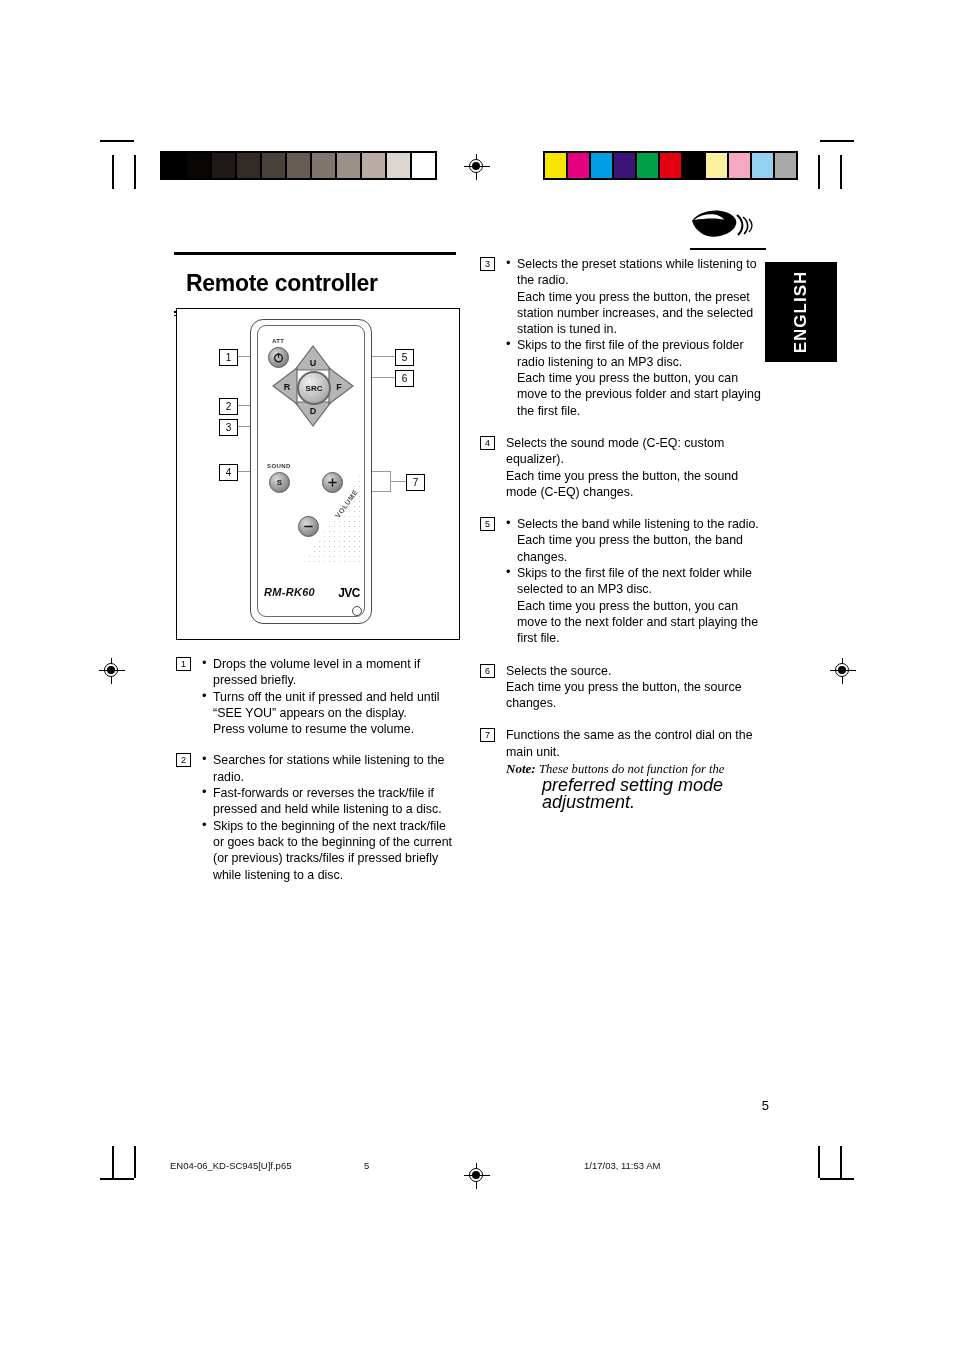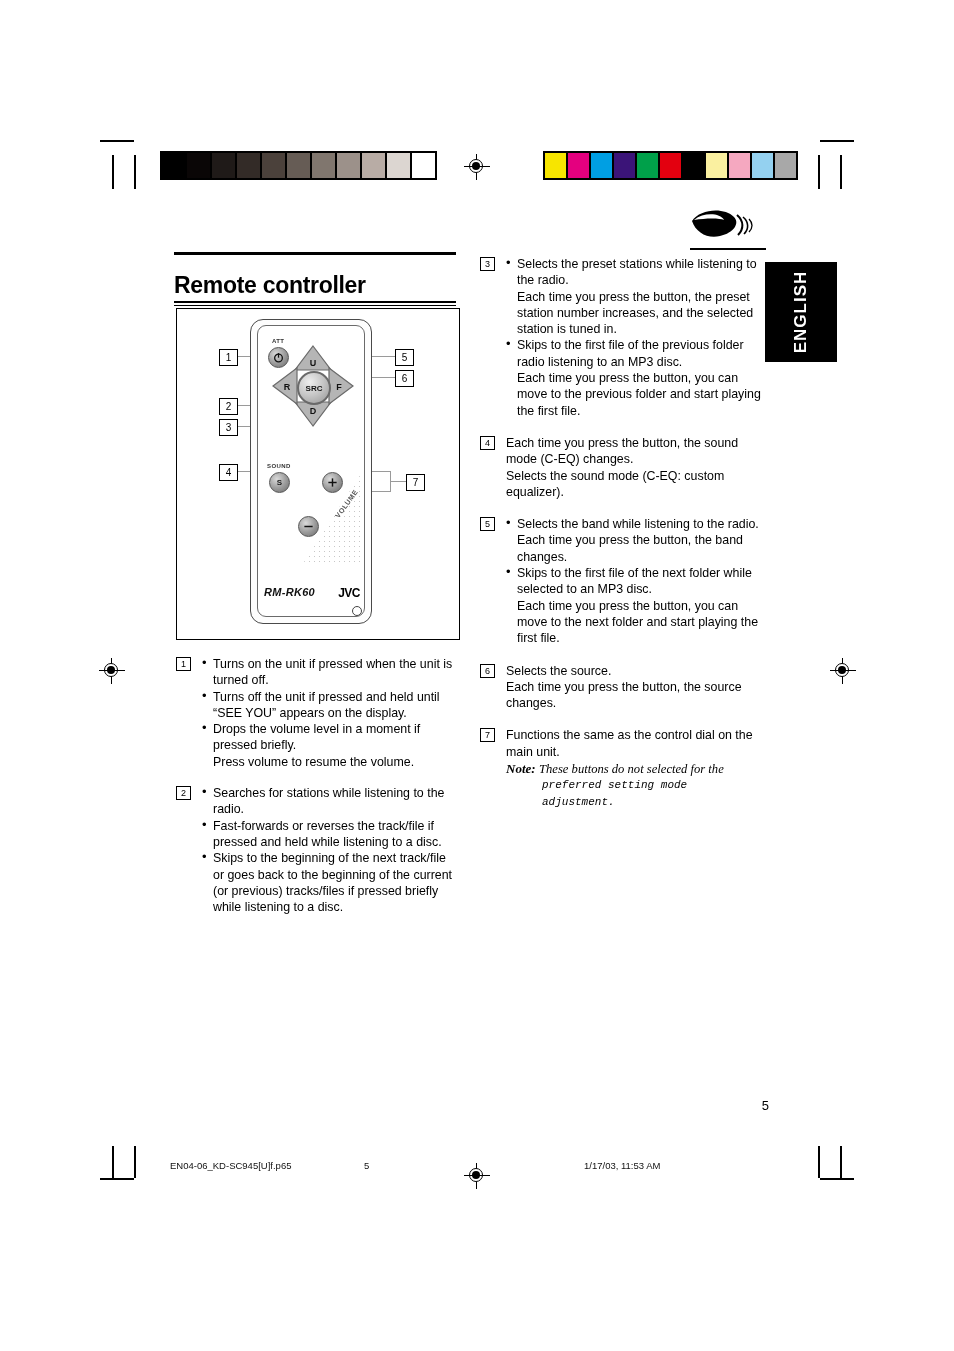--- a/index.html
+++ b/index.html
@@ -33,21 +33,21 @@
   }
   .eng-tab span{
     color:#fff;font-weight:bold;font-size:17px;letter-spacing:1px;
     transform:rotate(-90deg);white-space:nowrap;
   }
 
   
   .title-block{position:absolute;left:174px;top:252px;width:282px;}
   .title-block .rule-top{height:3px;background:#000;}
   .title-block h1{
-    margin:0;padding:17px 0 2px 0;font-size:23px;font-weight:bold;
+    margin:12px;padding:3px 0 2px 0;font-size:23px;font-weight:bold;
     letter-spacing:-0.3px;font-family:"Liberation Sans", sans-serif;
   }
   .title-block .rule-mid{height:2px;background:#000;}
   .title-block .rule-bot{height:1px;background:#000;margin-top:2px;}
 
   
   .figbox{position:absolute;left:176px;top:308px;width:282px;height:330px;border:1px solid #000;background:#fff;}
 
   
   .remote{position:absolute;left:73px;top:10px;width:122px;height:305px;}
@@ -112,21 +112,21 @@
   .item .num{
     position:absolute;left:0;top:1px;width:13px;height:12px;border:1px solid #000;
     font-size:9px;line-height:12px;text-align:center;background:#fff;
   }
   .bul{position:relative;padding-left:11px;margin-bottom:0;}
   .bul:before{content:"\2022";position:absolute;left:0;top:-1px;font-size:13px;}
   .plain{padding-left:11px;}
   .note-line{padding-left:0;margin-top:1px;}
   .note-lbl{font-weight:bold;font-style:italic;font-family:"Liberation Serif", serif;font-size:13px;}
   .note-txt{font-style:italic;font-family:"Liberation Serif", serif;font-size:12.6px;}
-  .note-ind{padding-left:36px;font-style:italic;font-family:Liberation Mono, monospace;font-size:11px;}
+  .note-ind{padding-left:36px;font-style:italic;font-family:Liberation Sans, sans-serif;font-size:18px;}
 
   
   .pageno{position:absolute;right:185px;top:1098px;font-size:13px;}
   .footer{position:absolute;top:1160px;font-size:9.5px;color:#111;}
 </style>
 </head>
 <body>
 
 <div class="cmark" style="left:100px;top:140px;width:34px;height:2px;"></div>
 <div class="cmark" style="left:134px;top:155px;width:2px;height:34px;"></div>
@@ -317,23 +317,22 @@
     <div class="model">RM-RK60</div>
     <div class="jvc">JVC</div>
     <div class="ir-hole"></div>
   </div>
 </div>
 
 <div class="col colL" style="top:656px;">
 
   <div class="item">
     <div class="num">1</div>
-    <div class="bul">Turns on the unit if pressed when the unit is turned off.</div>
+    <div class="bul">Drops the volume level in a moment if pressed briefly.</div>
     <div class="bul">Turns off the unit if pressed and held until “SEE YOU” appears on the display.</div>
-    <div class="bul">Drops the volume level in a moment if pressed briefly.</div>
     <div class="plain">Press volume to resume the volume.</div>
   </div>
 
   <div class="item" style="margin-top:15px;">
     <div class="num">2</div>
     <div class="bul">Searches for stations while listening to the radio.</div>
     <div class="bul">Fast-forwards or reverses the track/file if pressed and held while listening to a disc.</div>
     <div class="bul">Skips to the beginning of the next track/file or goes back to the beginning of the current (or previous) tracks/files if pressed briefly while listening to a disc.</div>
   </div>
 </div>
@@ -343,22 +342,22 @@
   <div class="item">
     <div class="num">3</div>
     <div class="bul">Selects the preset stations while listening to the radio.</div>
     <div class="plain">Each time you press the button, the preset station number increases, and the selected station is tuned in.</div>
     <div class="bul">Skips to the first file of the previous folder radio listening to an MP3 disc.</div>
     <div class="plain">Each time you press the button, you can move to the previous folder and start playing the first file.</div>
   </div>
 
   <div class="item" style="margin-top:16px;">
     <div class="num">4</div>
+    <div>Selects the sound mode (C-EQ: custom equalizer).</div>
     <div>Each time you press the button, the sound mode (C-EQ) changes.</div>
-    <div>Selects the sound mode (C-EQ: custom equalizer).</div>
   </div>
 
   <div class="item" style="margin-top:16px;">
     <div class="num">5</div>
     <div class="bul">Selects the band while listening to the radio.</div>
     <div class="plain">Each time you press the button, the band changes.</div>
     <div class="bul">Skips to the first file of the next folder while selected to an MP3 disc.</div>
     <div class="plain">Each time you press the button, you can move to the next folder and start playing the first file.</div>
   </div>
 
@@ -366,21 +365,21 @@
     <div class="num">6</div>
     <div>Selects the source.</div>
     <div>Each time you press the button, the source changes.</div>
   </div>
 
   <div class="item" style="margin-top:16px;">
     <div class="num">7</div>
     <div>Functions the same as the control dial on the main unit.</div>
     <div class="note-line">
       <span class="note-lbl">Note:</span>
-      <span class="note-txt">These buttons do not selected for the</span>
+      <span class="note-txt">These buttons do not function for the</span>
     </div>
     <div class="note-ind">preferred setting mode adjustment.</div>
   </div>
 </div>
 
 <div class="pageno">5</div>
 
 <div class="footer" style="left:170px;">EN04-06_KD-SC945[U]f.p65</div>
 <div class="footer" style="left:364px;">5</div>
 <div class="footer" style="left:584px;">1/17/03, 11:53 AM</div>

